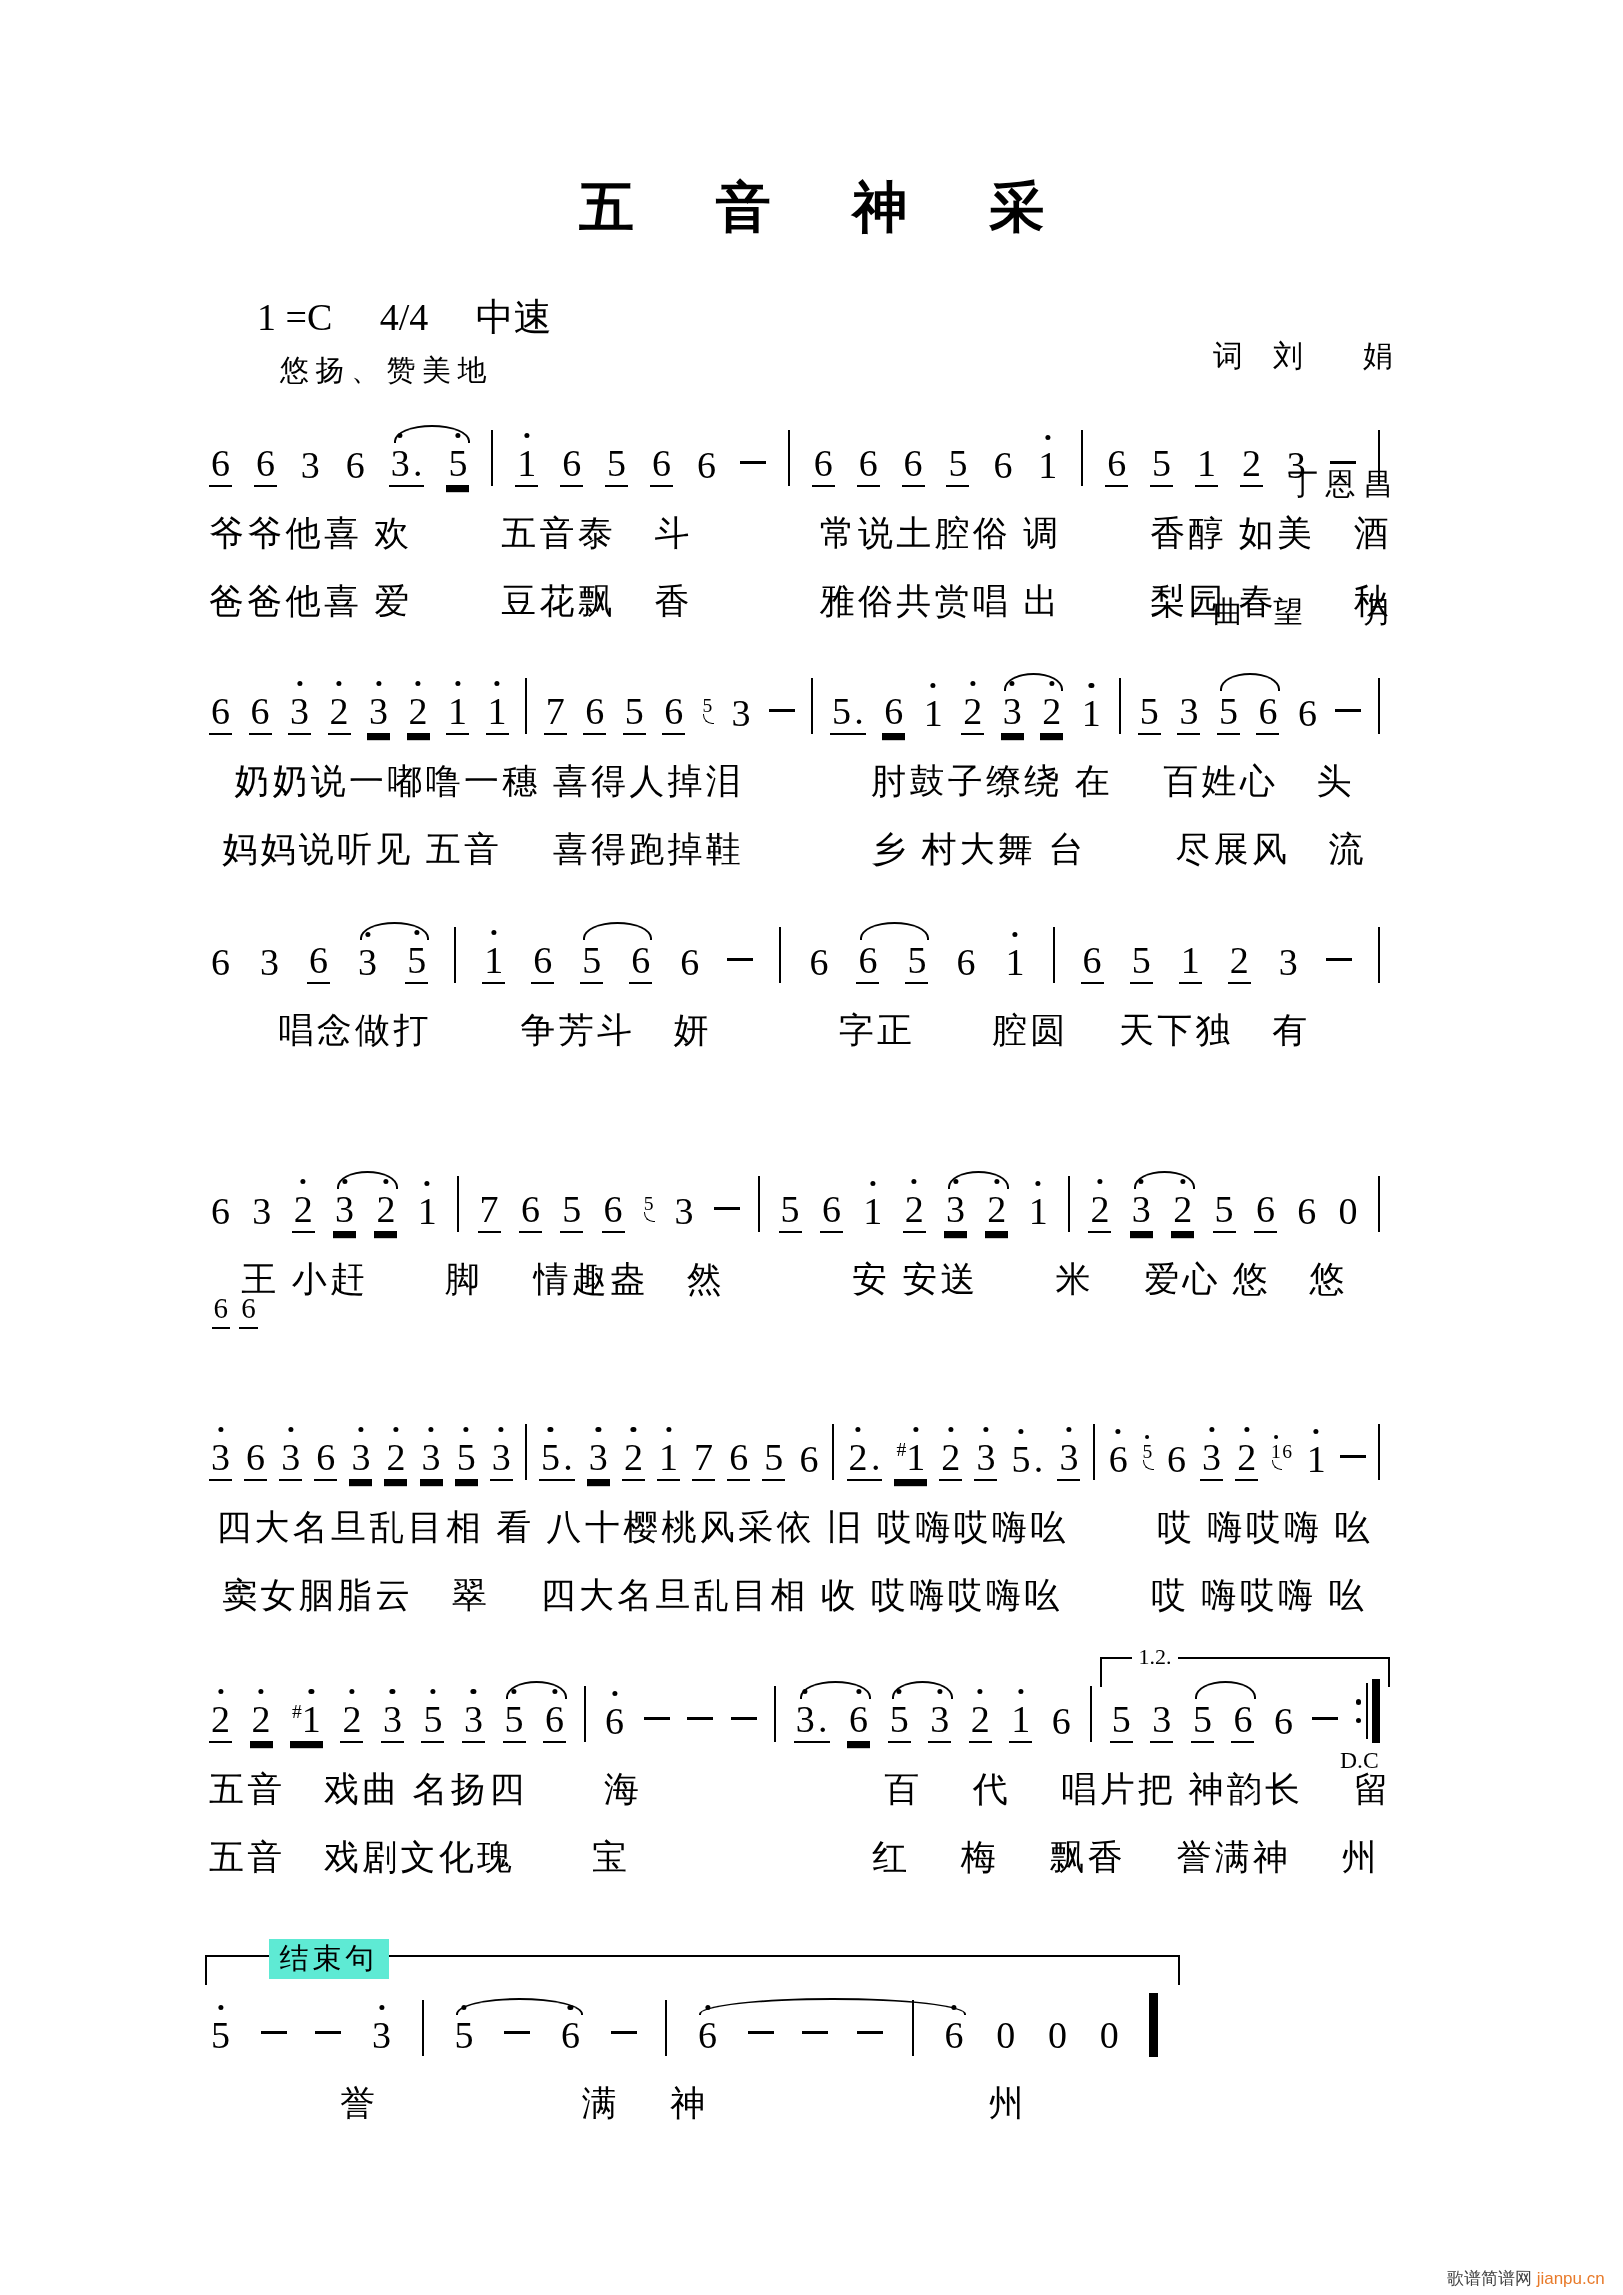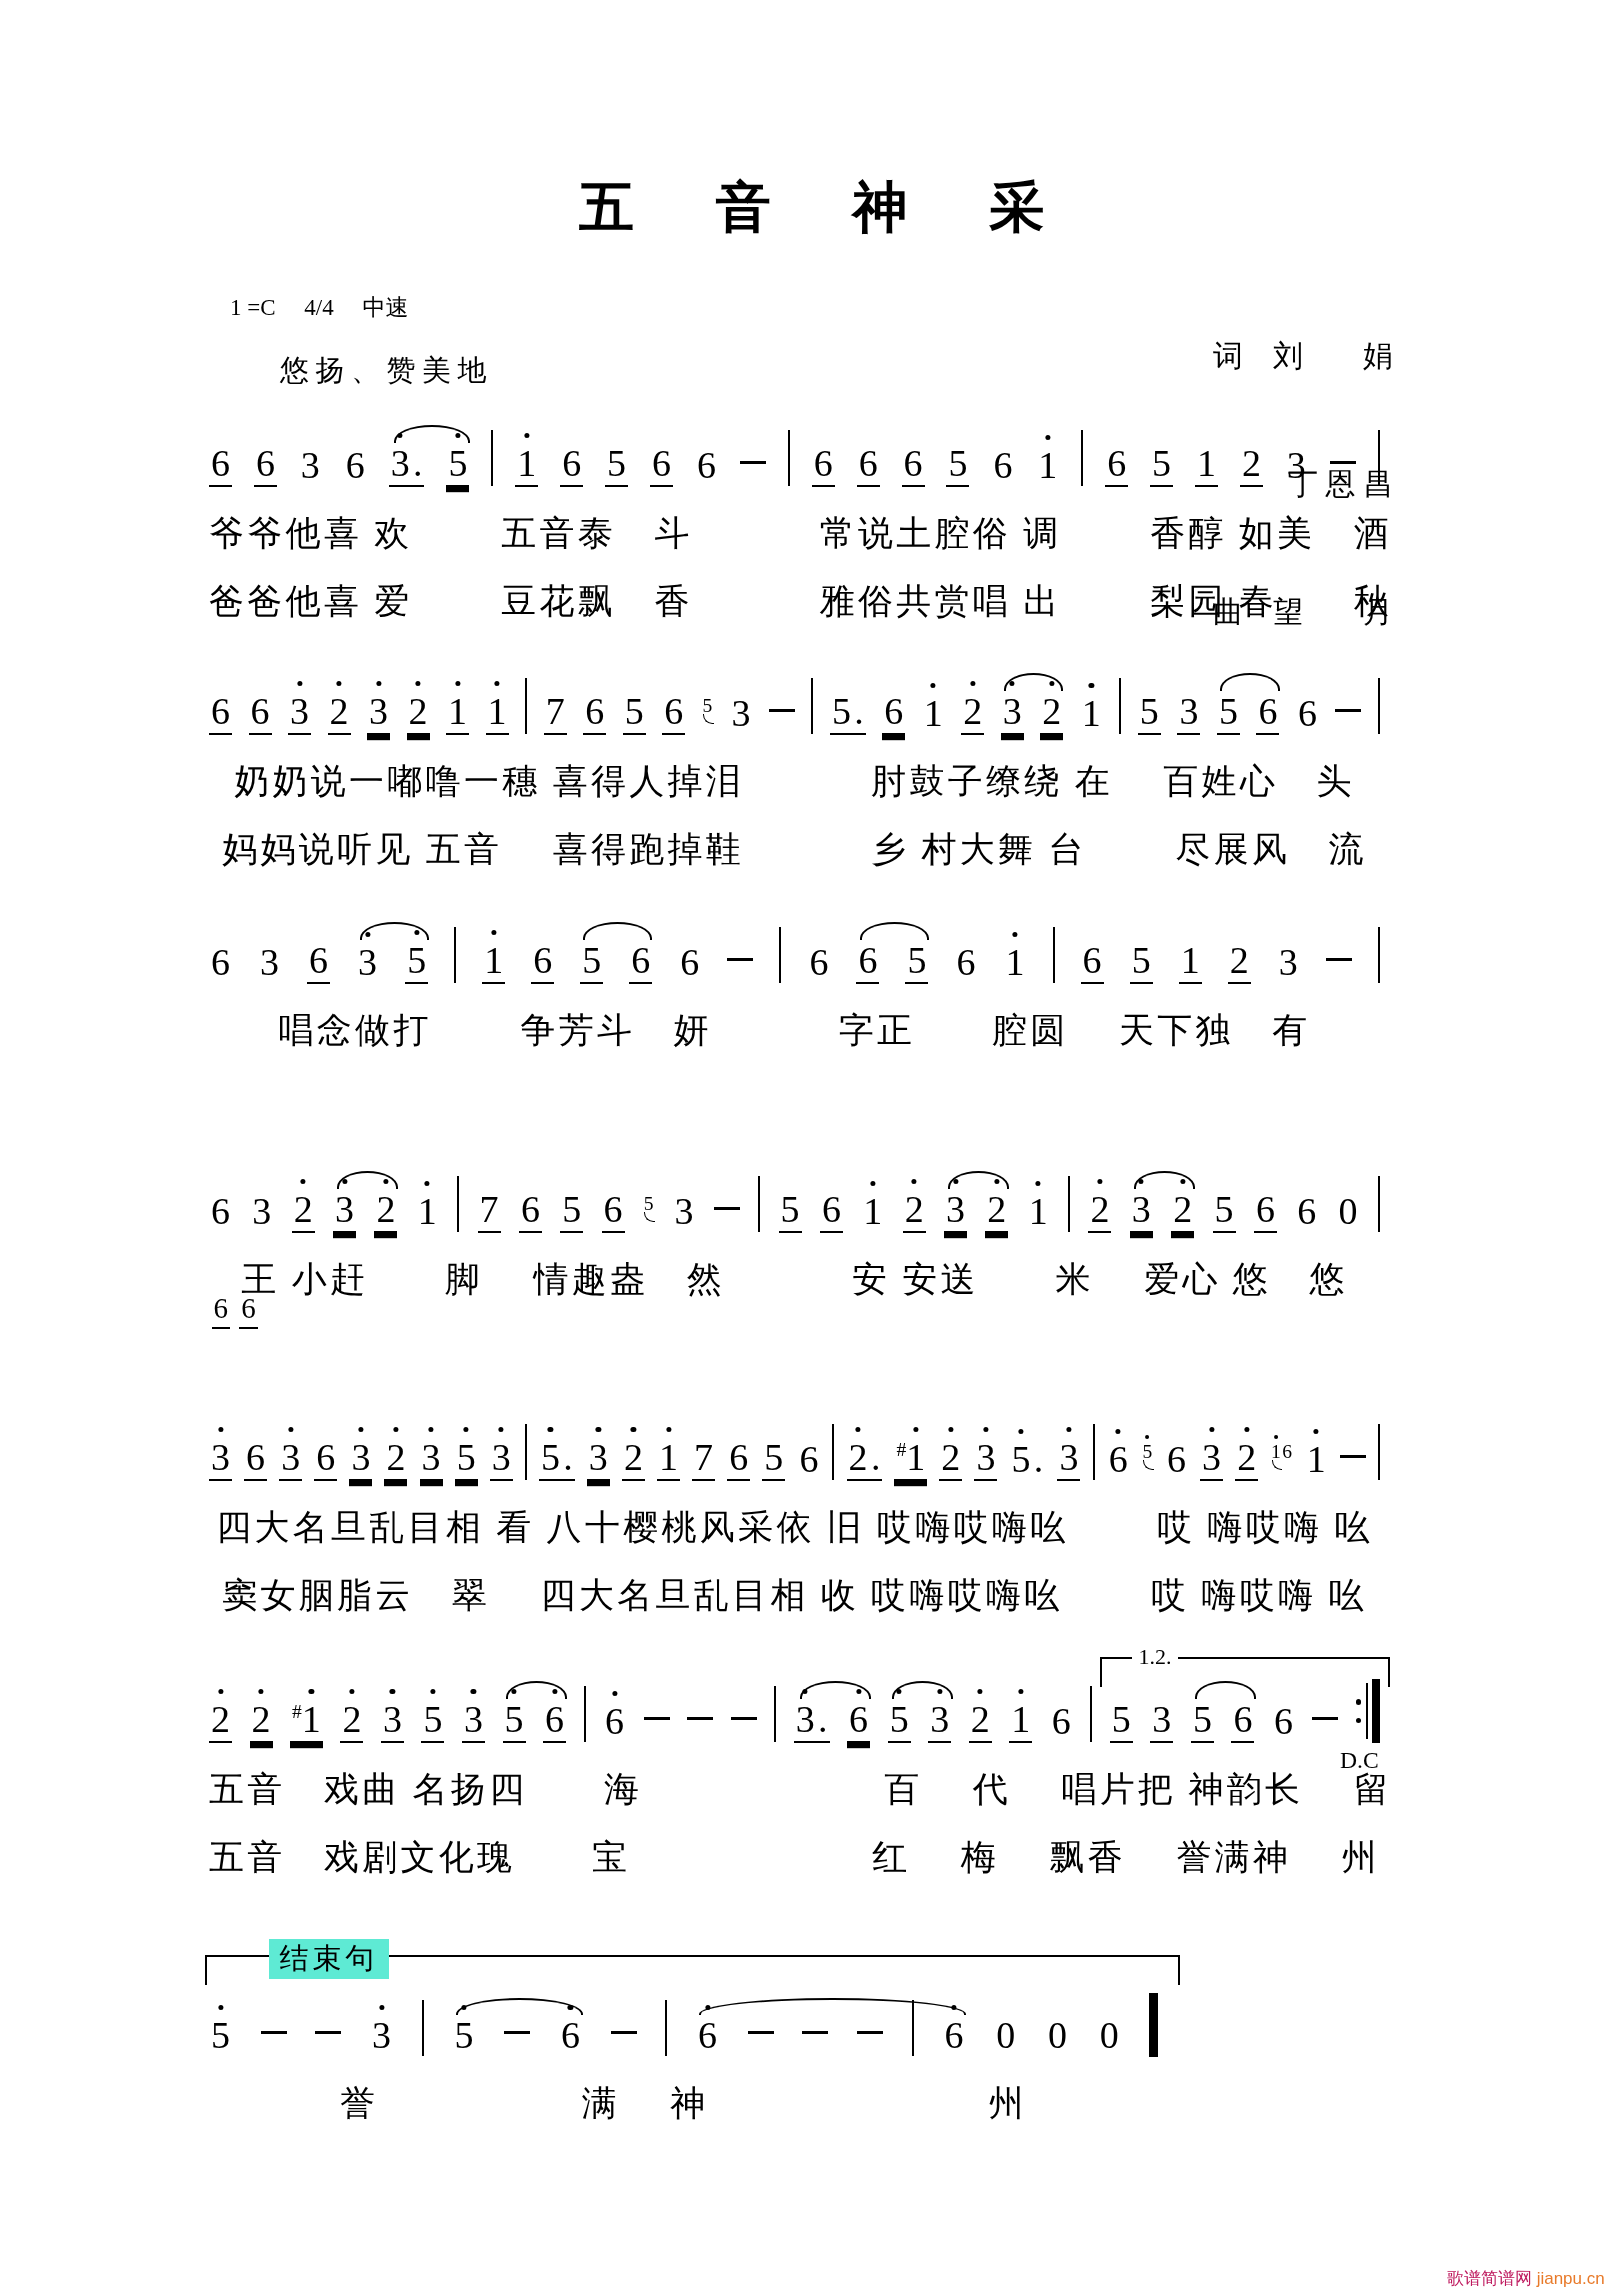--- a/index.html
+++ b/index.html
@@ -2,21 +2,21 @@
 <html style="font-size:10.5px"><head>
 <meta charset="utf-8">
 <style>
   html,body{margin:0;padding:0;background:#ffffff;}
   .page{position:relative;width:1623px;height:2295px;background:#ffffff;overflow:hidden;
         font-family:"Liberation Serif","DejaVu Serif",serif;color:#000;}
   .title{position:absolute;top:171px;left:0;width:100%;text-align:center;
          font-size:55px;font-weight:bold;letter-spacing:34px;text-indent:34px;}
   .credits{position:absolute;top:250px;right:230px;width:340px;text-align:right;
            font-size:30px;line-height:1.42;white-space:pre;}
-  .keyline{position:absolute;top:292px;left:230px;font-size:23px;white-space:pre;}
+  .keyline{position:absolute;top:292px;left:257px;font-size:38px;white-space:pre;}
   .mood{position:absolute;top:351px;left:280px;font-size:29px;letter-spacing:6.5px;}
   .system{position:absolute;left:209px;}
   .notes{display:flex;justify-content:space-between;align-items:flex-end;
          height:68px;position:relative;}
   .note{position:relative;display:inline-block;font-size:38px;line-height:1;
         padding:1.3px 2px 3.3px;}
   .dwrap{position:relative;display:inline-block;}
   .hdot{position:absolute;top:-11px;left:50%;transform:translateX(-50%);
         width:5.2px;height:5.2px;background:#000;border-radius:50%;}
   .hdot.sm{width:3.9px;height:3.9px;top:-7.2px;}
@@ -45,21 +45,21 @@
         border:2px solid #000;border-bottom:none;}
   .coda-label{position:absolute;top:-50px;left:60px;background:#5eead4;
         padding:0 10.5px;font-size:29px;letter-spacing:3.9px;}
   .lyric{position:relative;font-size:35px;letter-spacing:3.3px;white-space:pre;line-height:1.1;text-align:center;}
   .lyric.v1{margin-top:27.5px;}
   .lyric.v2{margin-top:30px;}
   .pickup{position:absolute;left:2.6px;top:128px;display:flex;gap:9.2px;}
   .pickup .note{font-size:29px;}
   .watermark{position:absolute;right:18.3px;bottom:5.2px;font-size:17px;
         font-family:"Liberation Sans",sans-serif;}
-  .wm-site{color:#be185d;}
+  .wm-site{color:#404040;}
   .wm-url{color:#e87a2a;}
 </style>
 </head>
 <body>
 
 <div class="page">
   <div class="title">五 音 神 采</div>
 
   <div class="credits">
     <div>词　刘　　娟</div>

